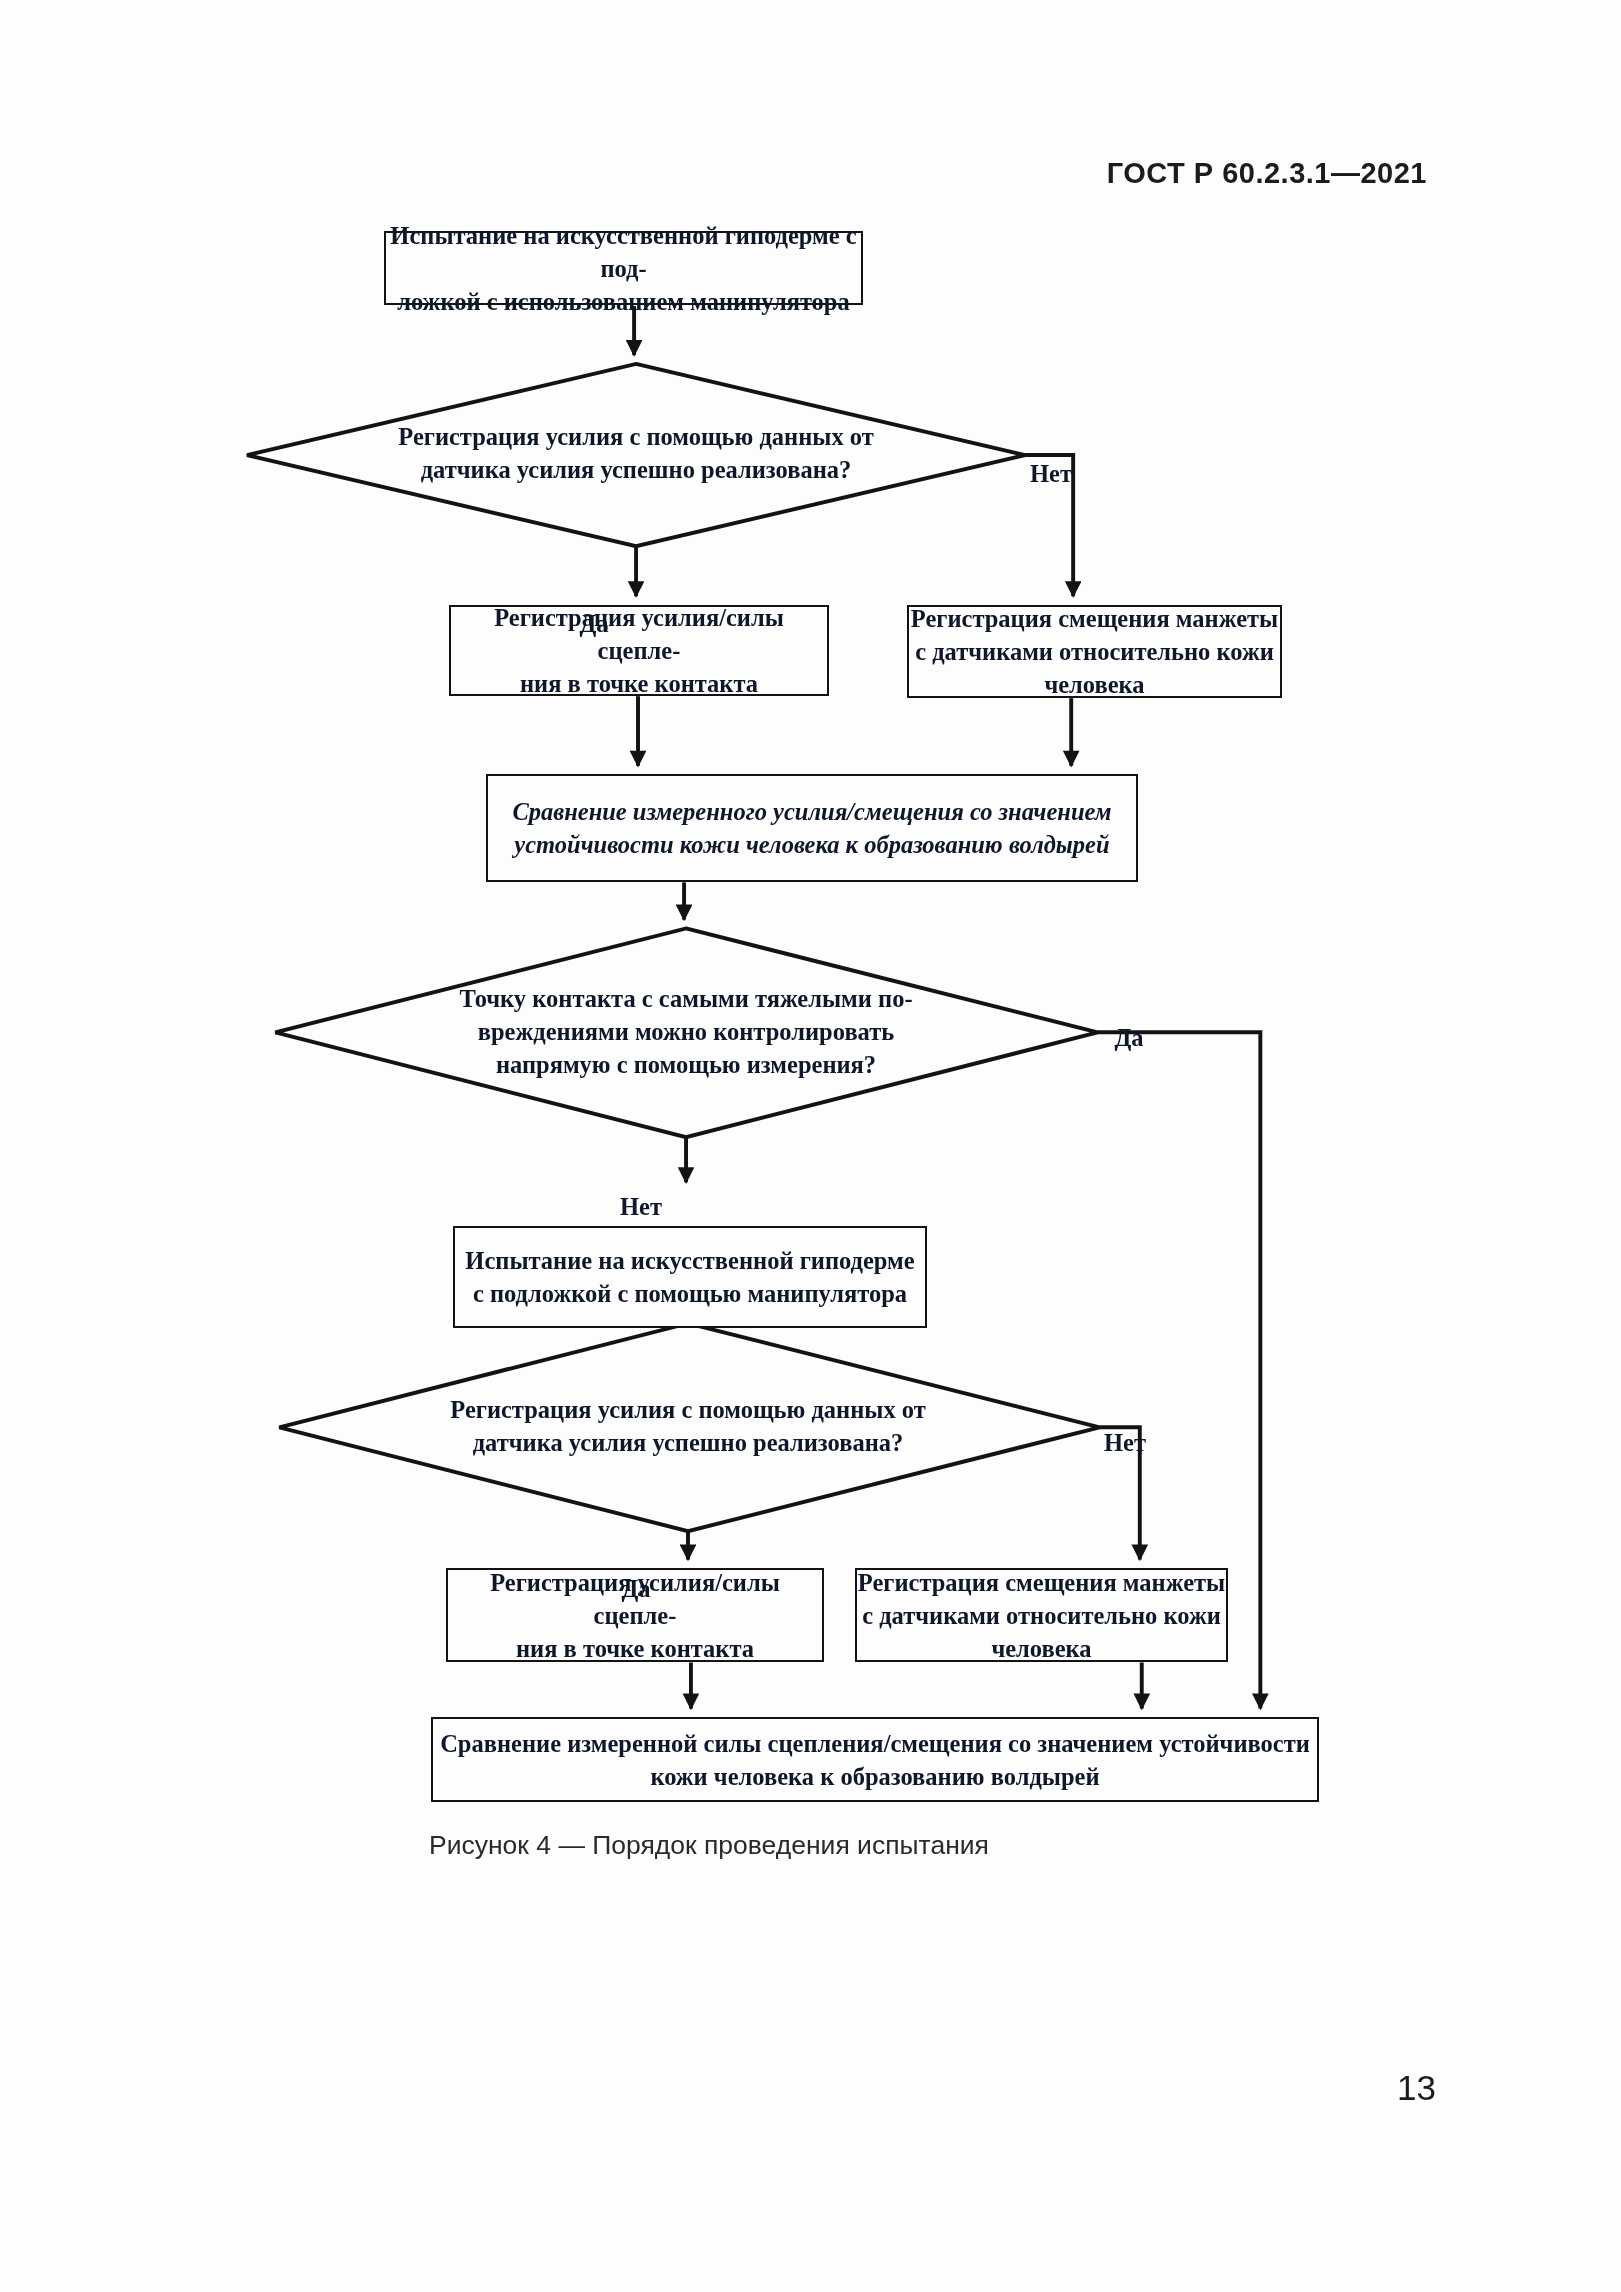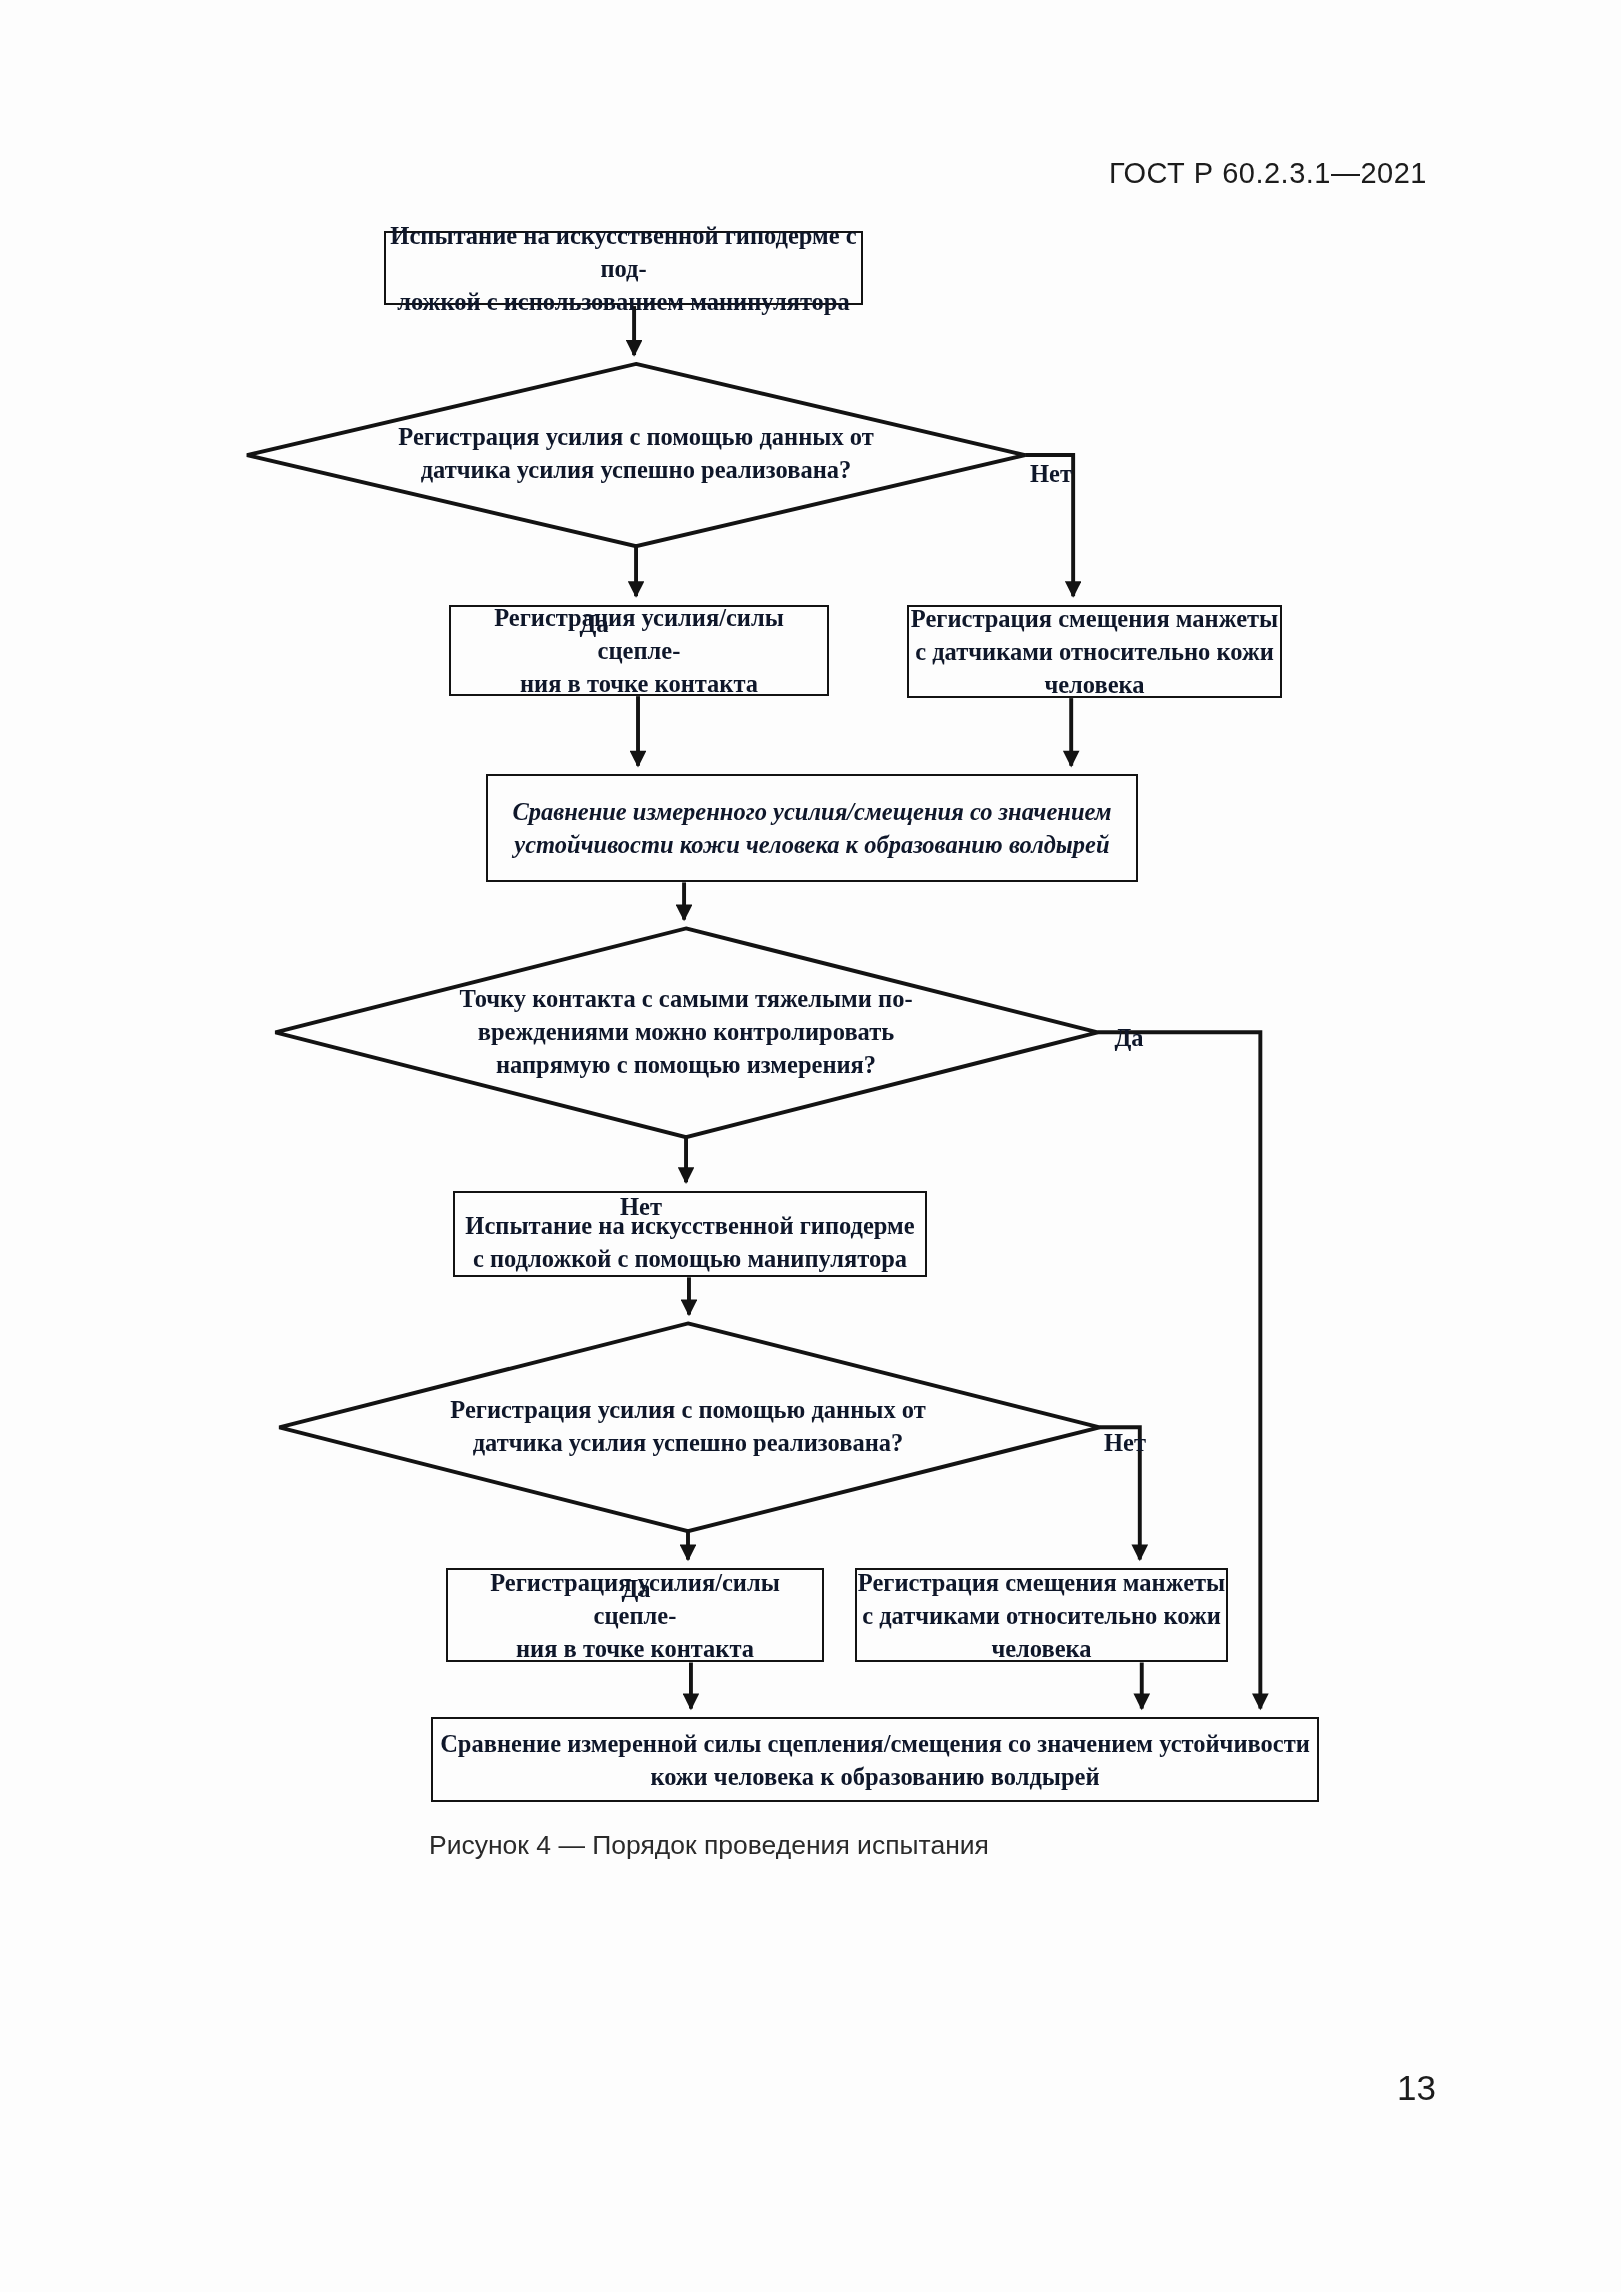--- a/index.html
+++ b/index.html
@@ -8,21 +8,21 @@
     width:1621px;height:2293px;
     background:#fdfdfd;
     font-family:"Liberation Serif","DejaVu Serif",serif;
     color:#131313;
     overflow:hidden;
   }
   .layer-svg{position:absolute;left:0;top:0;z-index:0;}
   .hdr{
     position:absolute;top:157px;right:194px;width:588px;
     font-family:"Liberation Sans","DejaVu Sans",sans-serif;
-    font-weight:normal;font-size:29px;text-align:right;color:#1c1c1c;
+    font-weight:bold;font-size:29px;text-align:right;color:#1c1c1c;
     letter-spacing:0.5px;
   }
   .node{
     position:absolute;z-index:1;
     border:2.9px solid #131313;background:#fdfdfd;
     box-sizing:border-box;
     display:flex;align-items:center;justify-content:center;
   }
   .node-text,.diamond-text,.edge-label{
     font-weight:bold;font-size:24.5px;line-height:33px;
@@ -92,21 +92,21 @@
     <div class="node-text">Регистрация смещения манжеты
 с датчиками относительно кожи
 человека</div>
   </div>
 
   <div class="node" style="left:486px;top:774px;width:652px;height:108px;font-style:italic;">
     <div class="node-text">Сравнение измеренного усилия/смещения со значением
 устойчивости кожи человека к образованию волдырей</div>
   </div>
 
-  <div class="node" style="left:453px;top:1191px;width:474px;height:86px;align-items:flex-end;">
+  <div class="node" style="left:453px;top:1226px;width:474px;height:102px;">
     <div class="node-text">Испытание на искусственной гиподерме
 с подложкой с помощью манипулятора</div>
   </div>
 
   <div class="node" style="left:446px;top:1568px;width:378px;height:94px;">
     <div class="node-text">Регистрация усилия/силы сцепле-
 ния в точке контакта</div>
   </div>
 
   <div class="node" style="left:855px;top:1568px;width:373px;height:94px;">

